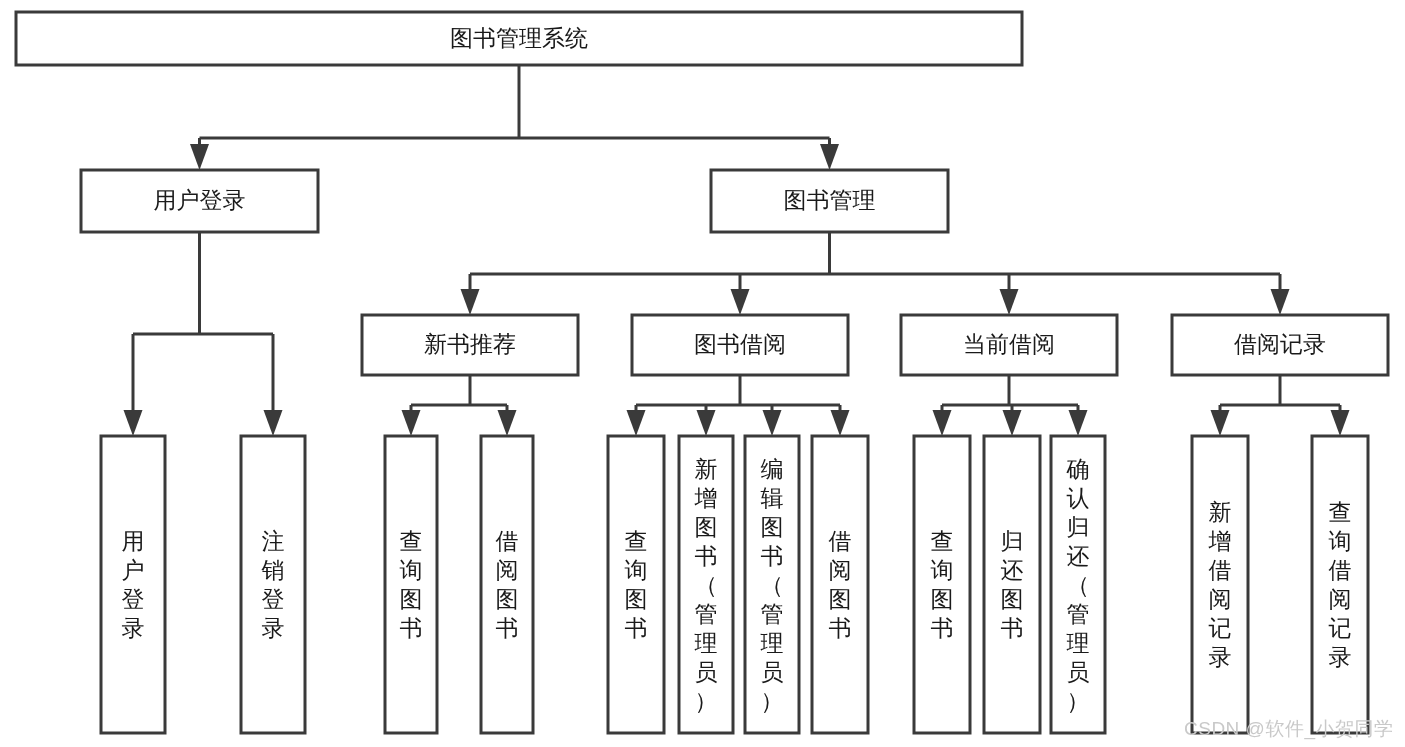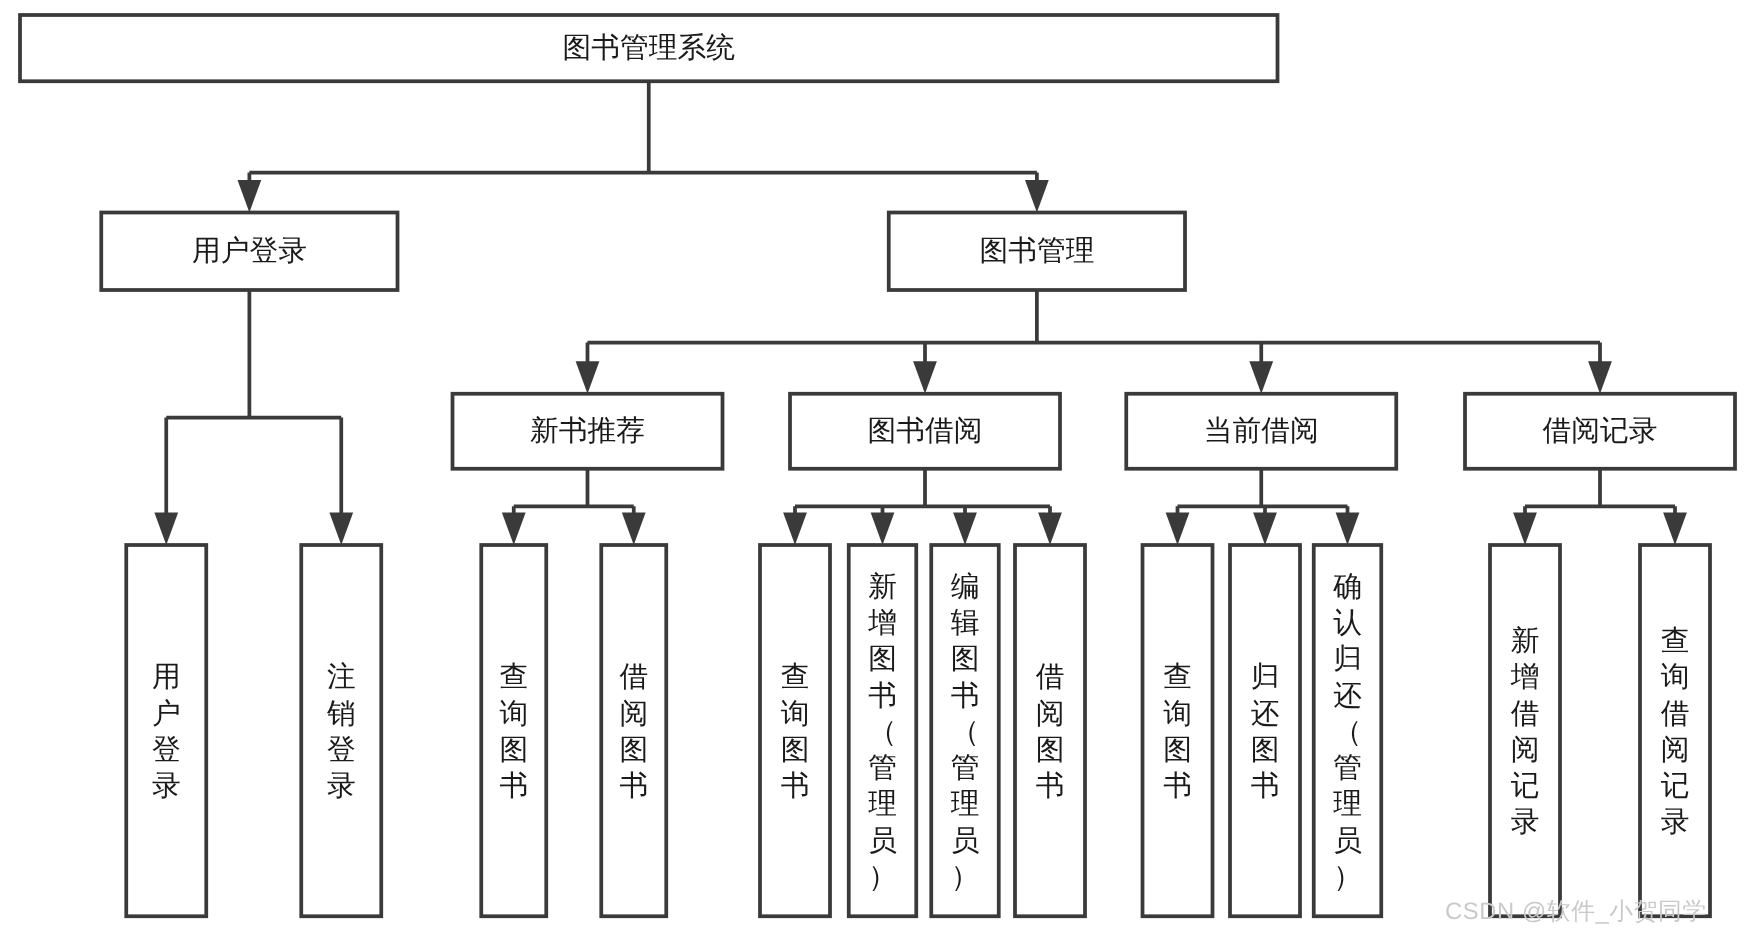--- a/index.html
+++ b/index.html
@@ -201,14 +201,14 @@
         <g>
           <rect class="node-box" x="1192" y="436" width="56" height="297"></rect>
           <text class="node-label-vertical" x="1220" y="520.12"><tspan x="1220" dy="0">新</tspan><tspan x="1220" dy="29">增</tspan><tspan x="1220" dy="29">借</tspan><tspan x="1220" dy="29">阅</tspan><tspan x="1220" dy="29">记</tspan><tspan x="1220" dy="29">录</tspan></text>
         </g>
         <g>
           <rect class="node-box" x="1312" y="436" width="56" height="297"></rect>
           <text class="node-label-vertical" x="1340" y="520.12"><tspan x="1340" dy="0">查</tspan><tspan x="1340" dy="29">询</tspan><tspan x="1340" dy="29">借</tspan><tspan x="1340" dy="29">阅</tspan><tspan x="1340" dy="29">记</tspan><tspan x="1340" dy="29">录</tspan></text>
         </g>
       </g>
   </svg>
-  <div class="watermark-text" style="left: 1156px; top: 716px;">CSDN @软件_小贺同学</div>
+  <div class="watermark-text" style="left: 1184px; top: 716px;">CSDN @软件_小贺同学</div>
 </div>
 
 </body></html>

